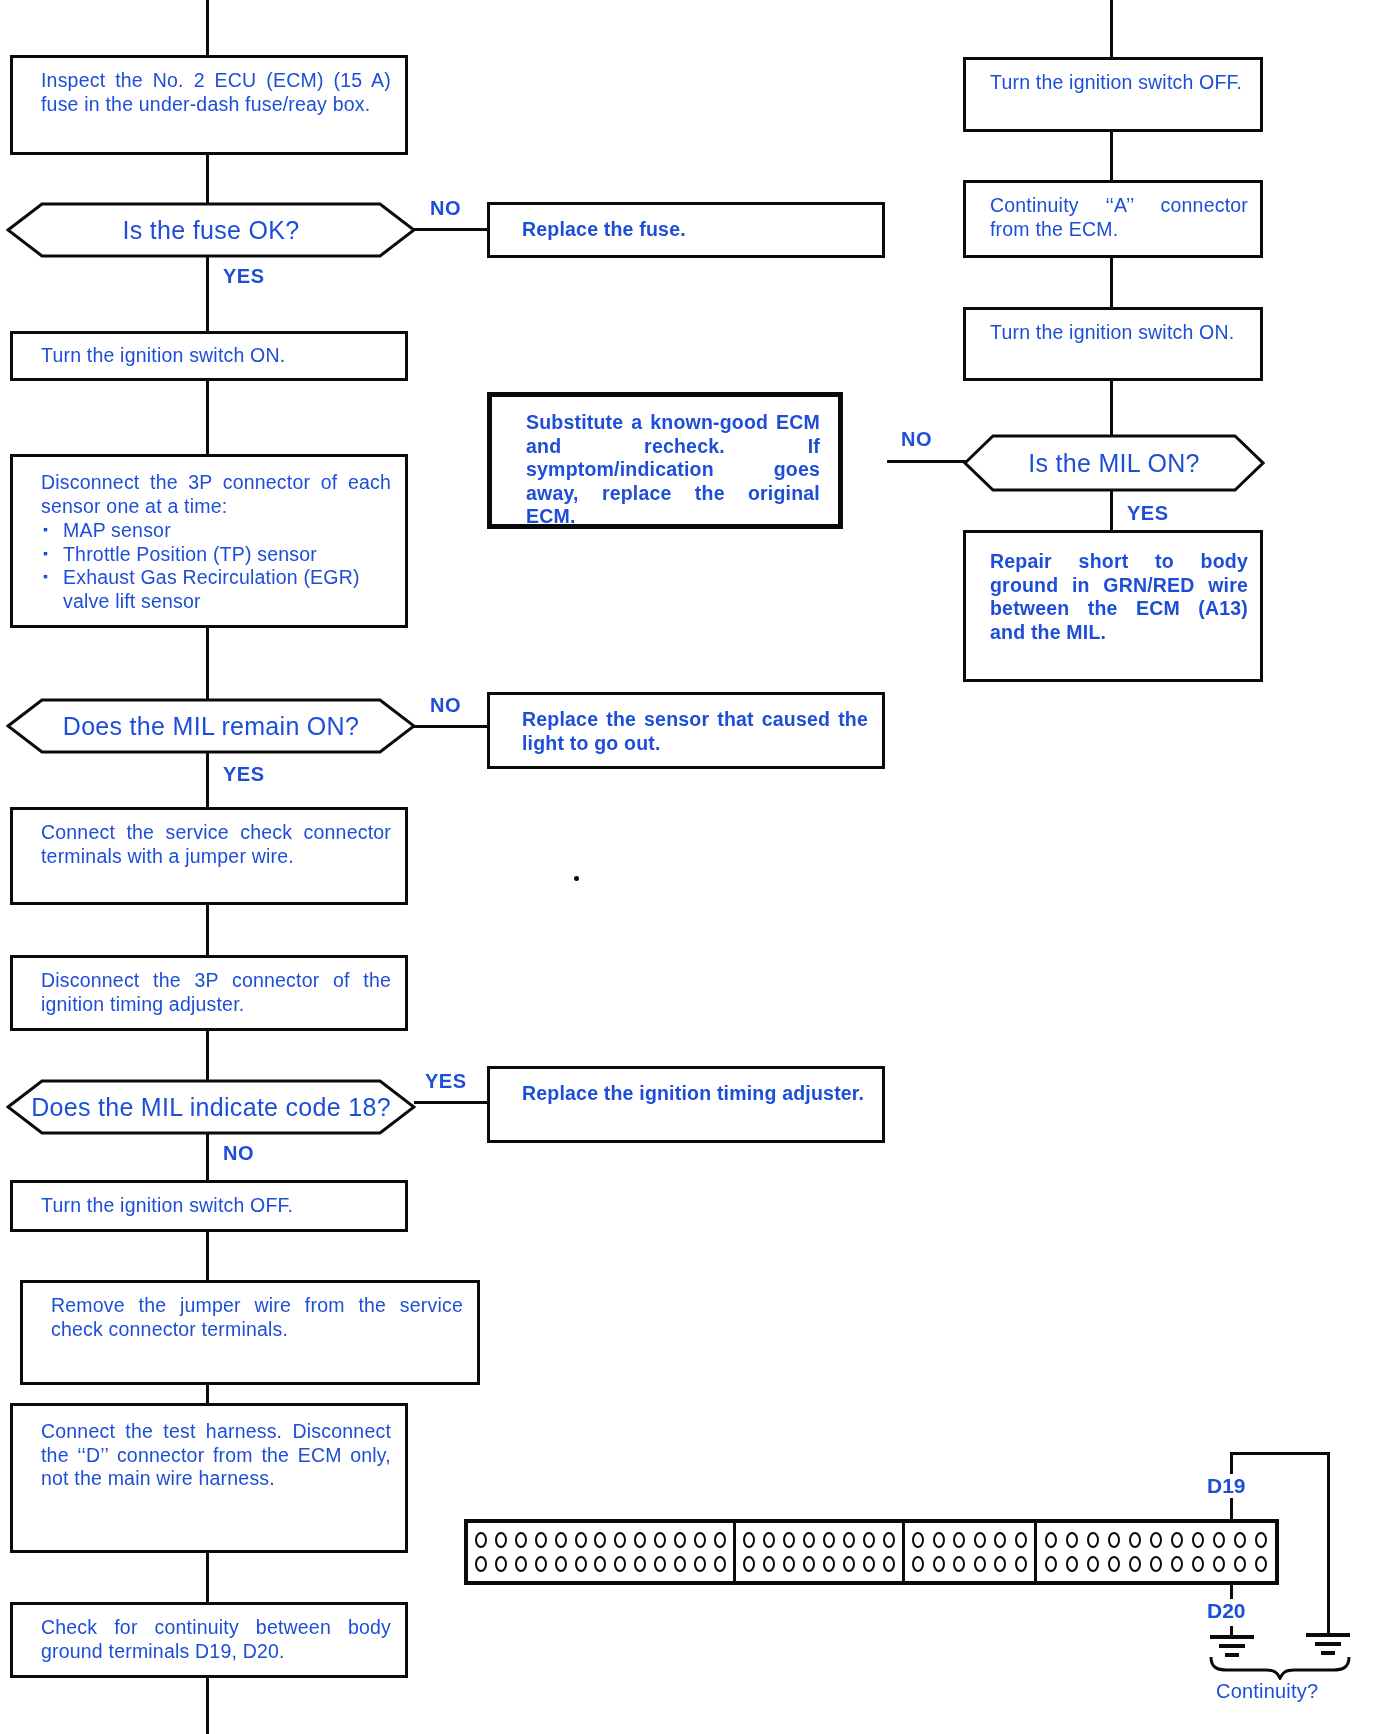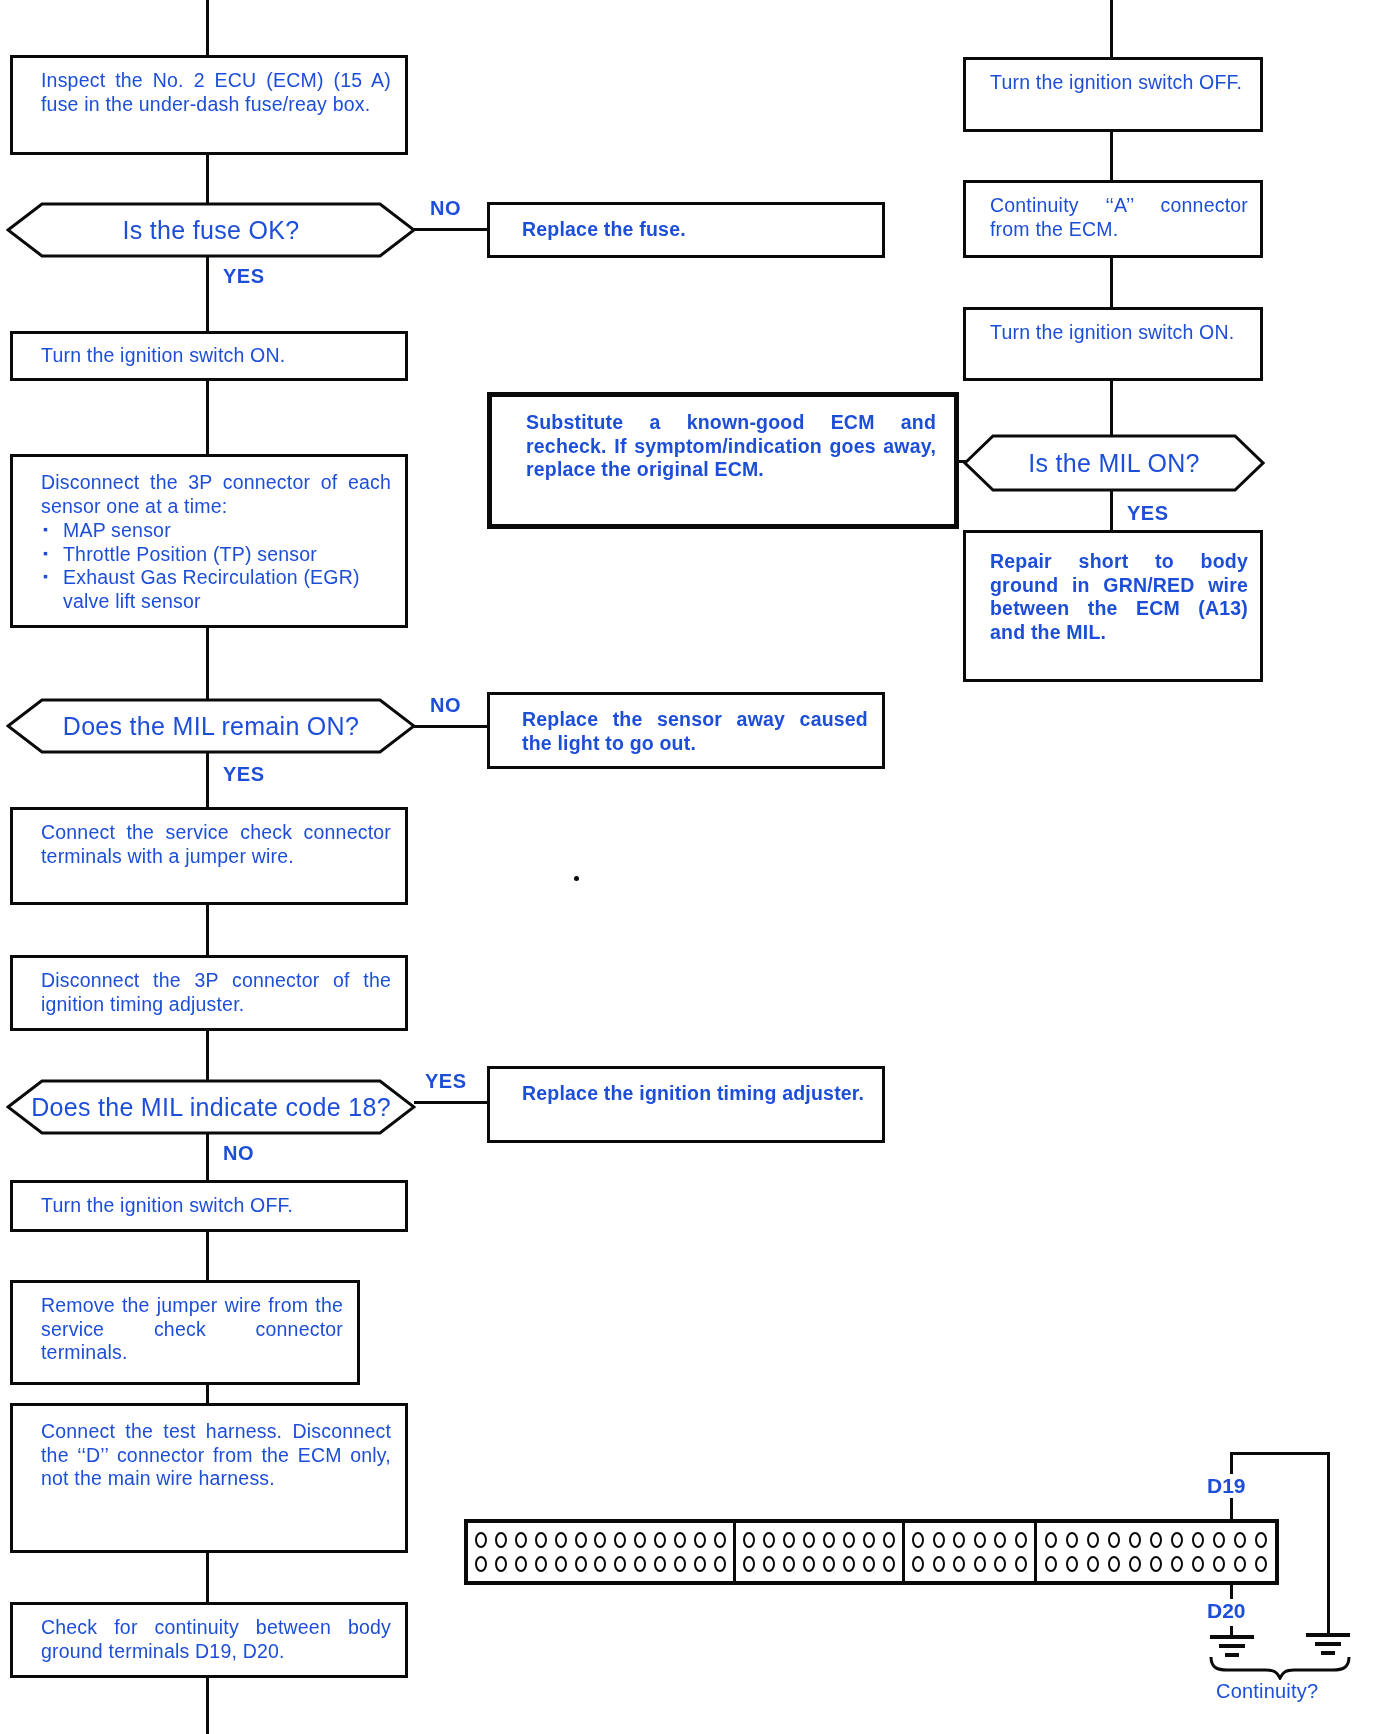--- a/index.html
+++ b/index.html
@@ -132,21 +132,21 @@
       <polygon points="2,28 36,2 374,2 408,28 374,54 36,54" fill="#ffffff" stroke="#0a0a0a" stroke-width="3"></polygon>
     </svg>
     <div class="hex-label">
         <span>Does the MIL remain ON?</span>
       </div>
   </div>
   <span class="lbl" style="left:430px;top:694px">NO</span>
   <span class="lbl" style="left:223px;top:763px">YES</span>
 
   <div class="box bold" style="left:487px;top:692px;width:398px;height:77px;padding-left:32px;padding-top:13px">
-    <p>Replace the sensor away caused the light to go out.</p>
+    <p>Replace the sensor that caused the light to go out.</p>
   </div>
 
   <div class="box" style="left:10px;top:807px;width:398px;height:98px">
     <p>Connect the service check connector terminals with a jumper wire.</p>
   </div>
 
   <div class="box" style="left:10px;top:955px;width:398px;height:76px">
     <p>Disconnect the 3P connector of the ignition timing adjuster.</p>
   </div>
 
@@ -162,21 +162,21 @@
   <span class="lbl" style="left:223px;top:1142px">NO</span>
 
   <div class="box bold" style="left:487px;top:1066px;width:398px;height:77px;padding-left:32px;padding-top:13px">
     <p>Replace the ignition timing adjuster.</p>
   </div>
 
   <div class="box vcenter" style="left:10px;top:1180px;width:398px;height:52px">
     <p>Turn the ignition switch OFF.</p>
   </div>
 
-  <div class="box" style="left:10px;top:1280px;width:350px;height:105px">
+  <div class="box" style="left:20px;top:1280px;width:460px;height:105px">
     <p>Remove the jumper wire from the service check connector terminals.</p>
   </div>
 
   <div class="box" style="left:10px;top:1403px;width:398px;height:150px;padding-top:14px">
     <p>Connect the test harness. Disconnect the ‘‘D’’ connector from the ECM only, not the main wire harness.</p>
   </div>
 
   <div class="box" style="left:10px;top:1602px;width:398px;height:76px">
     <p>Check for continuity between body ground terminals D19, D20.</p>
   </div>
@@ -197,21 +197,21 @@
     <svg width="302" height="58">
       <polygon points="2,29 30,2 272,2 300,29 272,56 30,56" fill="#ffffff" stroke="#0a0a0a" stroke-width="3"></polygon>
     </svg>
     <div class="hex-label">
         <span>Is the MIL ON?</span>
       </div>
   </div>
   <span class="lbl" style="left:901px;top:428px">NO</span>
   <span class="lbl" style="left:1127px;top:502px">YES</span>
 
-  <div class="box bold heavy" style="left:487px;top:392px;width:472px;height:137px;padding:14px 18px 6px 34px">
+  <div class="box bold heavy" style="left:487px;top:392px;width:356px;height:137px;padding:14px 18px 6px 34px">
     <p>Substitute a known-good ECM and recheck. If symptom/indication goes away, replace the original ECM.</p>
   </div>
 
   <div class="box bold rcol" style="left:963px;top:530px;width:300px;height:152px;padding-top:17px">
     <p>Repair short to body ground in GRN/RED wire between the ECM (A13) and the MIL.</p>
   </div>
 
   <span class="dot" style="left:574px;top:876px"></span>
 
   <div class="conn-wrap">

